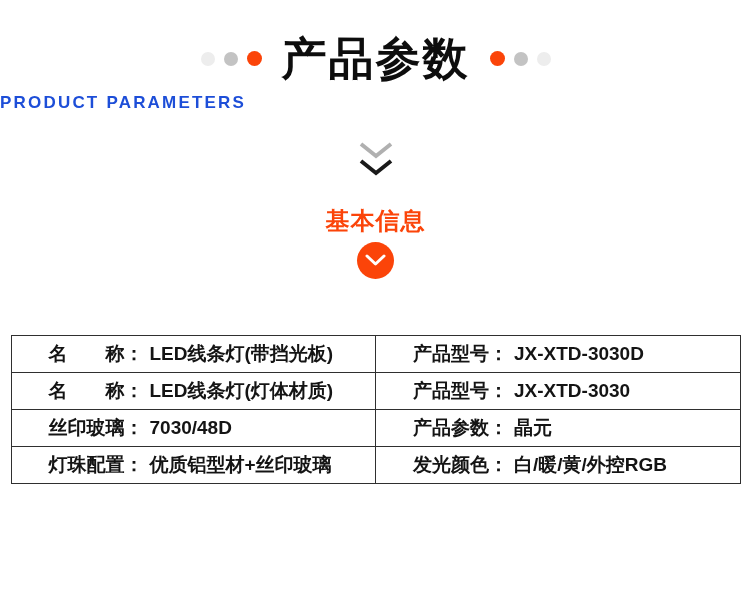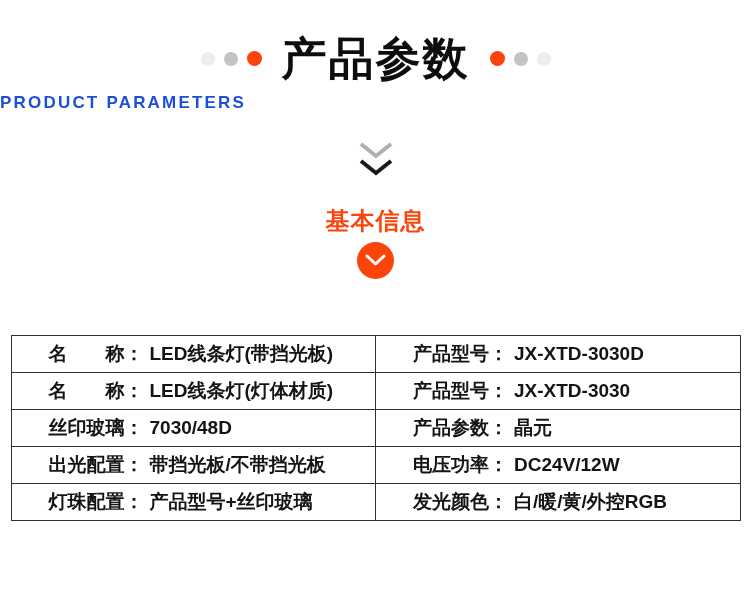--- a/index.html
+++ b/index.html
@@ -158,29 +158,21 @@
       <tr>
         <td>
           <span class="spec-label">丝印玻璃</span><span class="spec-colon">：</span><span>7030/48D</span>
         </td>
         <td>
           <span class="spec-label">产品参数</span><span class="spec-colon">：</span><span>晶元</span>
         </td>
       </tr>
       <tr>
         <td>
-          <span class="spec-label">出光配置</span><span class="spec-colon">：</span><span>带挡光板/不带挡光板</span>
-        </td>
-        <td>
-          <span class="spec-label">电压功率</span><span class="spec-colon">：</span><span>DC24V/12W</span>
-        </td>
-      </tr>
-      <tr>
-        <td>
-          <span class="spec-label">灯珠配置</span><span class="spec-colon">：</span><span>产品型号+丝印玻璃</span>
+          <span class="spec-label">灯珠配置</span><span class="spec-colon">：</span><span>优质铝型材+丝印玻璃</span>
         </td>
         <td>
           <span class="spec-label">发光颜色</span><span class="spec-colon">：</span><span>白/暖/黄/外控RGB</span>
         </td>
       </tr>
     </tbody>
   </table>
 
 </div>
 

